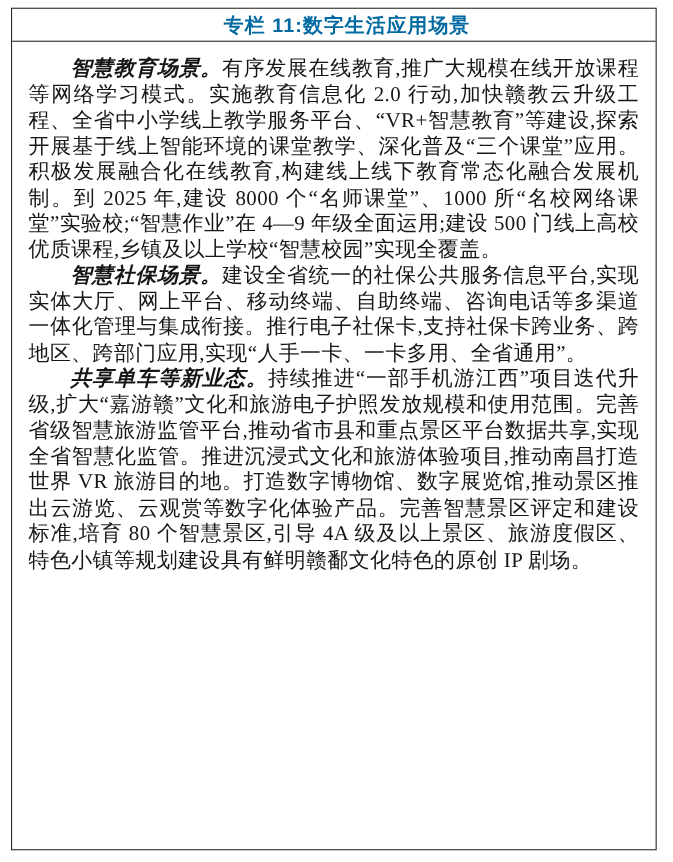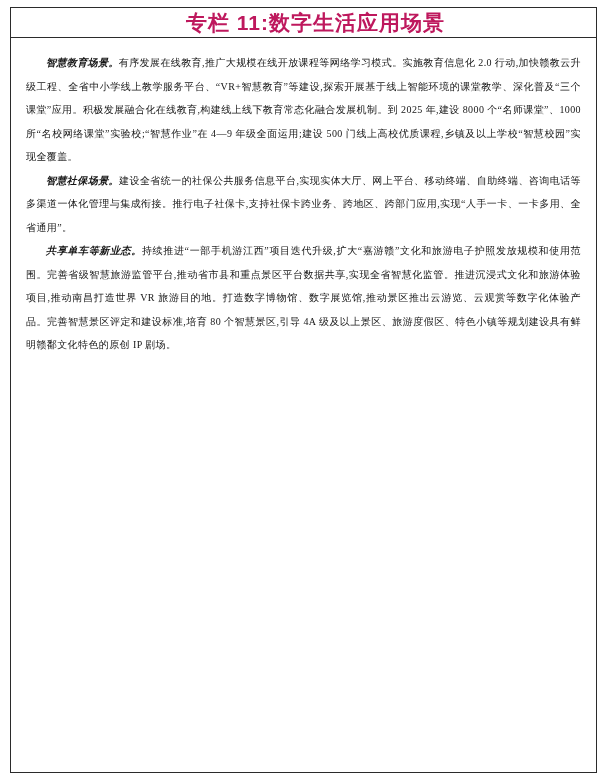--- a/index.html
+++ b/index.html
@@ -28,29 +28,29 @@
     height: 30px;
     box-sizing: border-box;
     border-bottom: 1px solid #2b2b2b;
     display: flex;
     align-items: center;
     justify-content: center;
   }
   .panel-title {
     font-family: "Liberation Sans", "DejaVu Sans", sans-serif;
     font-weight: 700;
-    font-size: 21px;
+    font-size: 18px;
     letter-spacing: 1px;
-    color: #be185d;
+    color: #0369a1;
     margin-left: 24px;
   }
   .panel-body {
     padding: 13px 15px 0 15px;
     font-family: "Liberation Serif", "DejaVu Serif", serif;
-    font-size: 10px;
+    font-size: 19px;
     line-height: 23.5px;
     letter-spacing: 0.4px;
     color: #161616;
     text-align: justify;
   }
   .para {
     margin: 0;
     text-indent: 2em;
   }
   .para-lead {

